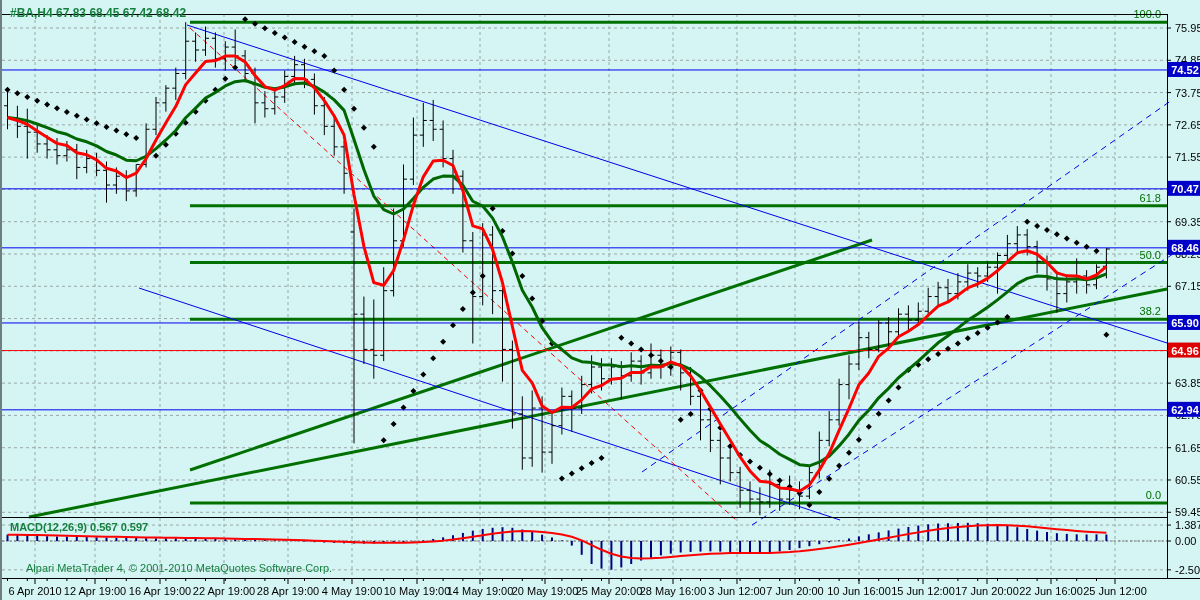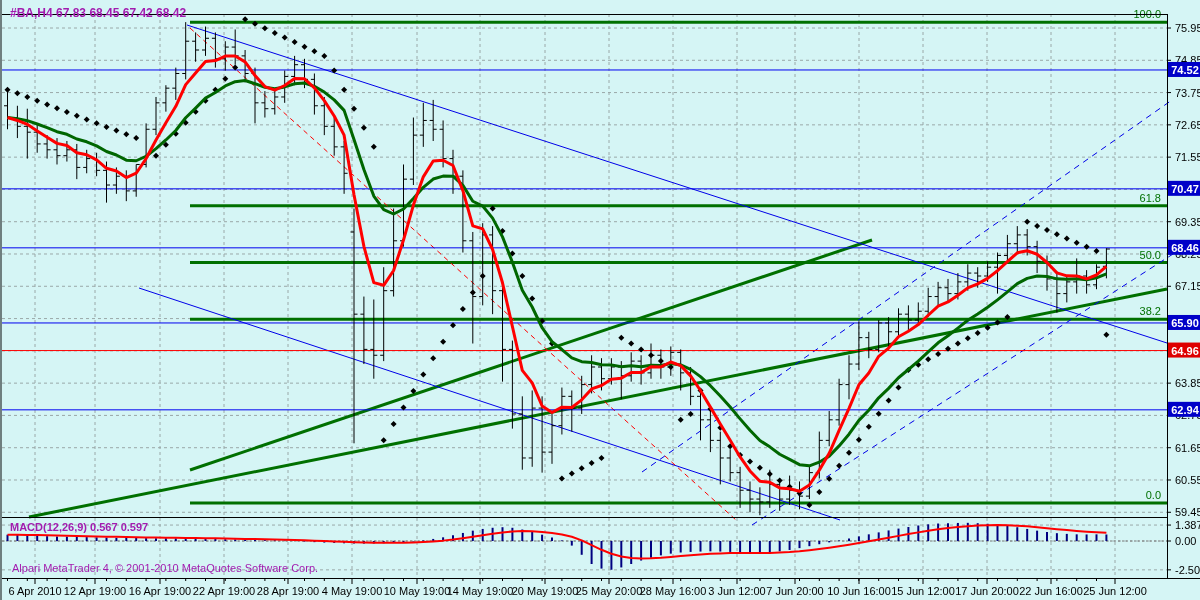--- a/index.html
+++ b/index.html
@@ -1,22 +1,22 @@
 <!DOCTYPE html>
 <html><head>
 <meta charset="utf-8">
 <style>
   html,body{margin:0;padding:0;background:#9aa5a5;font-family:"Liberation Sans",sans-serif;}
   #frame{position:relative;width:1200px;height:600px;background:#D5F5F5;overflow:hidden;
          border-left:2px solid #6f7f7f;box-sizing:border-box;}
   svg{position:absolute;left:0;top:0;}
-  .overlay{position:absolute;color:#a21caf;white-space:nowrap;}
+  .overlay{position:absolute;color:#15803d;white-space:nowrap;}
   #title{left:8px;top:6px;font-size:12px;font-weight:bold;}
   #macdlabel{left:8px;top:521px;font-size:11px;font-weight:bold;}
-  #copyright{left:10px;top:562px;font-size:11px;}
+  #copyright{left:24px;top:562px;font-size:11px;}
 </style>
 </head>
 <body>
 
 <div id="frame">
   <svg id="chart-svg" width="1200" height="600">
       <rect x="0" y="0" width="1200" height="600" fill="#D5F5F5"></rect>
       <g stroke="#9aa8a8" stroke-width="1" stroke-dasharray="3,3">
         <line x1="33" y1="14" x2="33" y2="578"></line>
         <line x1="93" y1="14" x2="93" y2="578"></line>

